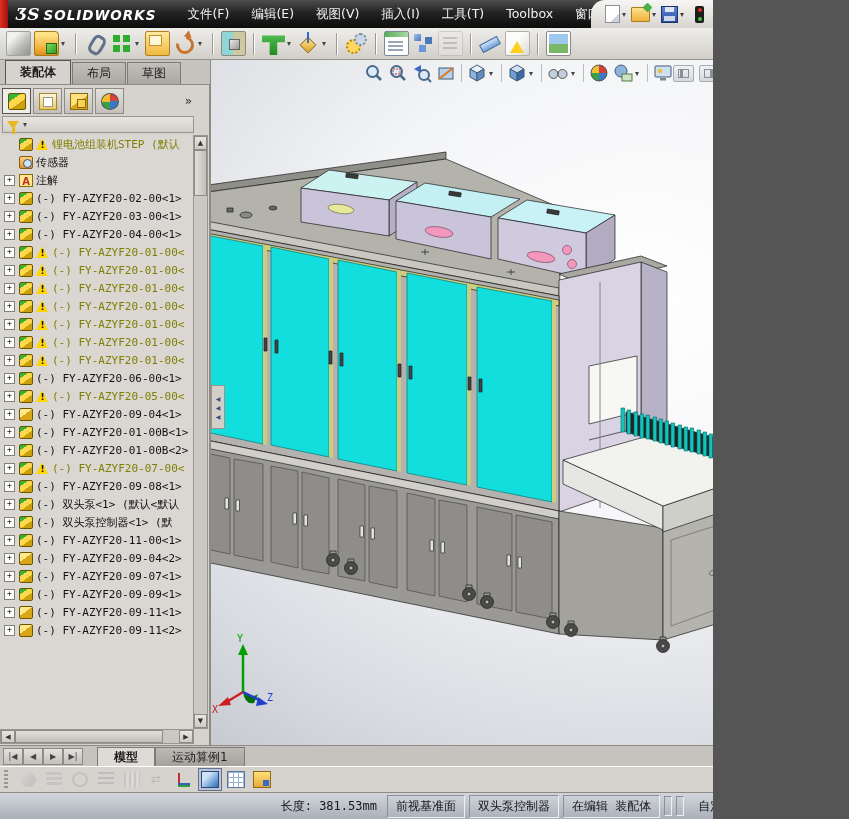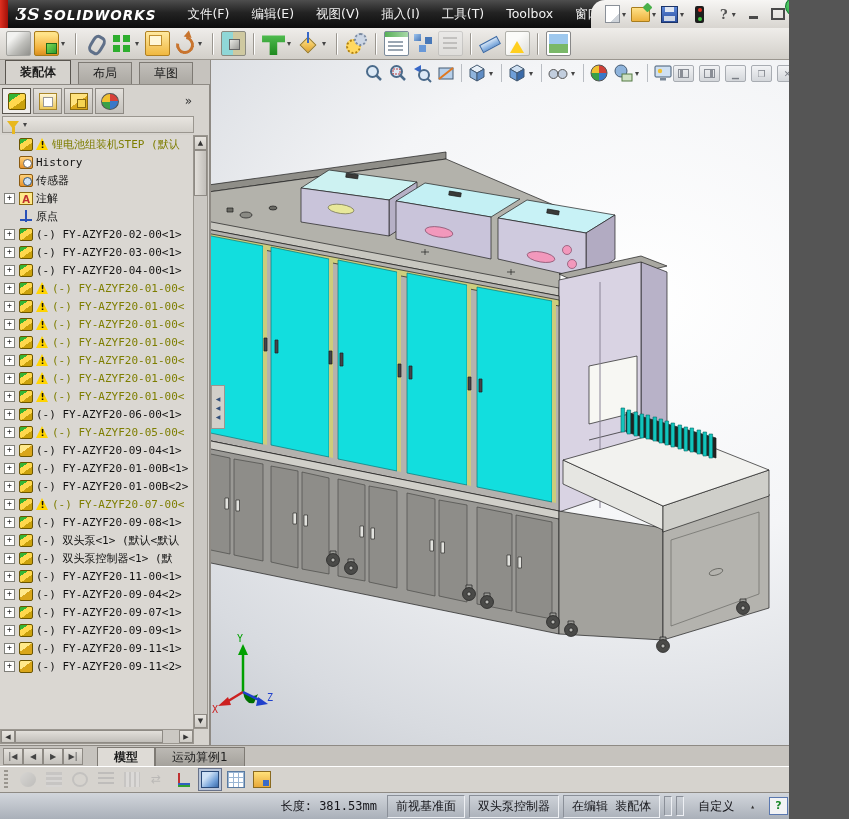--- a/index.html
+++ b/index.html
@@ -1,16 +1,16 @@
 <!DOCTYPE html>
 <html><head>
 <meta charset="utf-8">
 <style>
   html,body{margin:0;padding:0;background:#555;}
-  #app{position:relative;width:789px;height:819px;font-family:"DejaVu Sans","Liberation Sans",sans-serif;
+  #app{position:relative;width:713px;height:819px;font-family:"DejaVu Sans","Liberation Sans",sans-serif;
        background:#0c4a6e;overflow:hidden;user-select:none;}
   
   #titlebar{position:absolute;left:0;top:0;width:849px;height:28px;
     background:linear-gradient(180deg,#4e4e4e 0%,#232323 45%,#0c0c0c 100%);display:flex;align-items:center;}
   #redstrip{position:absolute;left:0;top:0;width:8px;height:28px;background:linear-gradient(90deg,#e03020,#a01008);}
   .logo{margin-left:16px;display:flex;align-items:baseline;color:#fff;font-style:italic;}
   .logo .mark{font:bold italic 17px "DejaVu Serif",serif;margin-right:4px;}
   .logo .word{font:bold italic 13.5px "DejaVu Sans",sans-serif;letter-spacing:1px;}
   #menus{display:flex;margin-left:22px;gap:4px;}
   .menu{color:#f2f2f2;font-size:12.5px;padding:3px 9px;cursor:default;}
@@ -69,21 +69,21 @@
   .i-explline::before{content:"";position:absolute;left:4px;top:5px;width:14px;height:2px;background:#a0a09c;box-shadow:0 5px 0 #a0a09c,0 10px 0 #a0a09c;}
   .i-knife::before{content:"";position:absolute;left:1px;top:8px;width:18px;height:7px;background:linear-gradient(180deg,#d3e4f6,#6f9fd8);transform:rotate(-28deg);border:1px solid #3a6aa8;}
   .i-asmvis{background:linear-gradient(135deg,#fbfbf9 40%,#dcdcd8);border:1px solid #b0b0aa;}
   .i-asmvis::before{content:"";position:absolute;left:4px;bottom:2px;width:0;height:0;border-left:7px solid transparent;border-right:7px solid transparent;border-bottom:12px solid #ffcf20;}
   .i-snapshot{background:#fff;border:1px solid #888;}
   .i-snapshot::before{content:"";position:absolute;left:2px;top:2px;right:2px;bottom:2px;background:linear-gradient(180deg,#9ec8ee 55%,#7ab868 55%);}
   .dim{filter:grayscale(1) opacity(.5);}
   
   #main{position:absolute;left:0;top:60px;width:849px;height:685px;}
   #cmdtabs{position:absolute;left:0;top:0;width:212px;height:25px;background:#c6c3be;display:flex;align-items:flex-end;padding-left:5px;box-sizing:border-box;border-bottom:1px solid #8e8a84;}
-  .ctab{height:21px;line-height:21px;padding:0 14px;font-size:12px;color:#1c1c1c;margin-right:7px;
+  .ctab{height:21px;line-height:21px;padding:0 14px;font-size:12px;color:#1c1c1c;margin-right:1px;
         background:linear-gradient(180deg,#c2bfba,#aba8a2);border:1px solid #7e7a74;border-bottom:none;}
   .ctab.active{background:#d6d3ce;border-color:#5a5650;font-weight:bold;height:23px;line-height:23px;}
   
   #leftpanel{position:absolute;left:0;top:25px;width:210px;height:660px;background:#d6d3ce;border-right:1px solid #8e8a84;box-sizing:border-box;}
   #paneltabs{position:absolute;left:2px;top:3px;height:26px;display:flex;gap:2px;width:204px;}
   .ptab{width:27px;height:24px;background:linear-gradient(180deg,#e4e1dc,#c4c1bc);border:1px solid #8e8a84;display:flex;align-items:center;justify-content:center;}
   .ptab.active{background:#efedea;border-color:#5a5650;}
   .pticon{width:16px;height:15px;display:inline-block;position:relative;}
   .pt-tree{background:linear-gradient(145deg,#35b535 0 30%,#ffd84d 30% 62%,#caa10c 62%);border:1px solid #6b5500;border-radius:2px;}
   .pt-props{background:linear-gradient(180deg,#fff7d8,#edc85a);border:1px solid #a8862a;}
@@ -366,44 +366,30 @@
             <span class="ti root"></span>
             <span class="twarn">
               <i></i>
               <b>!</b>
             </span>
             <span class="tlab olive">锂电池组装机STEP  (默认</span>
           </div>
           <div class="trow">
 
             <span class="psp"></span>
-            <span class="ti history"></span>
-
-            <span class="tlab">History</span>
-          </div>
-          <div class="trow">
-
-            <span class="psp"></span>
             <span class="ti sensor"></span>
 
             <span class="tlab">传感器</span>
           </div>
           <div class="trow">
             <span class="plus">+</span>
 
             <span class="ti annot"></span>
 
             <span class="tlab">注解</span>
-          </div>
-          <div class="trow">
-
-            <span class="psp"></span>
-            <span class="ti origin"></span>
-
-            <span class="tlab">原点</span>
           </div>
           <div class="trow">
             <span class="plus">+</span>
 
             <span class="ti comp"></span>
 
             <span class="tlab">(-) FY-AZYF20-02-00&lt;1&gt;</span>
           </div>
           <div class="trow">
             <span class="plus">+</span>

